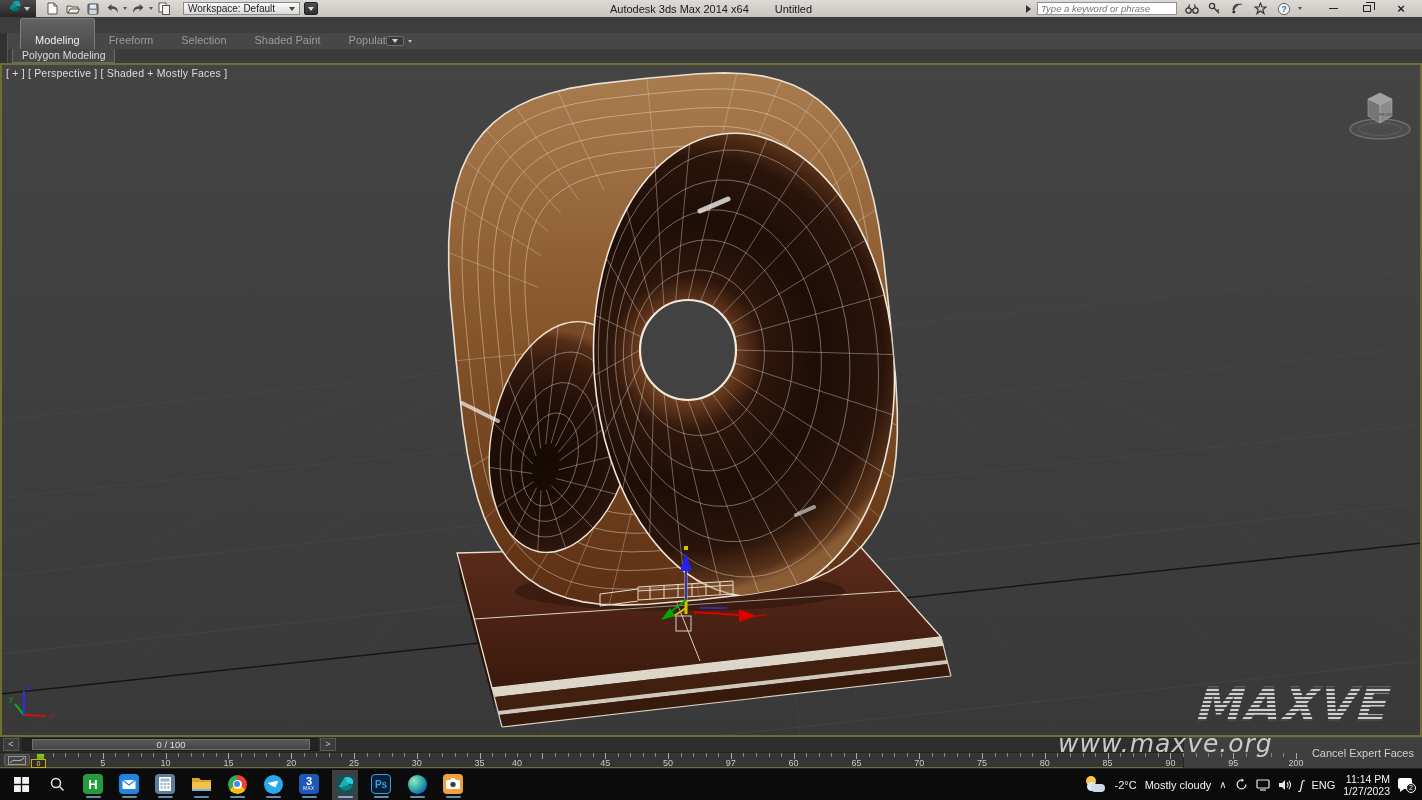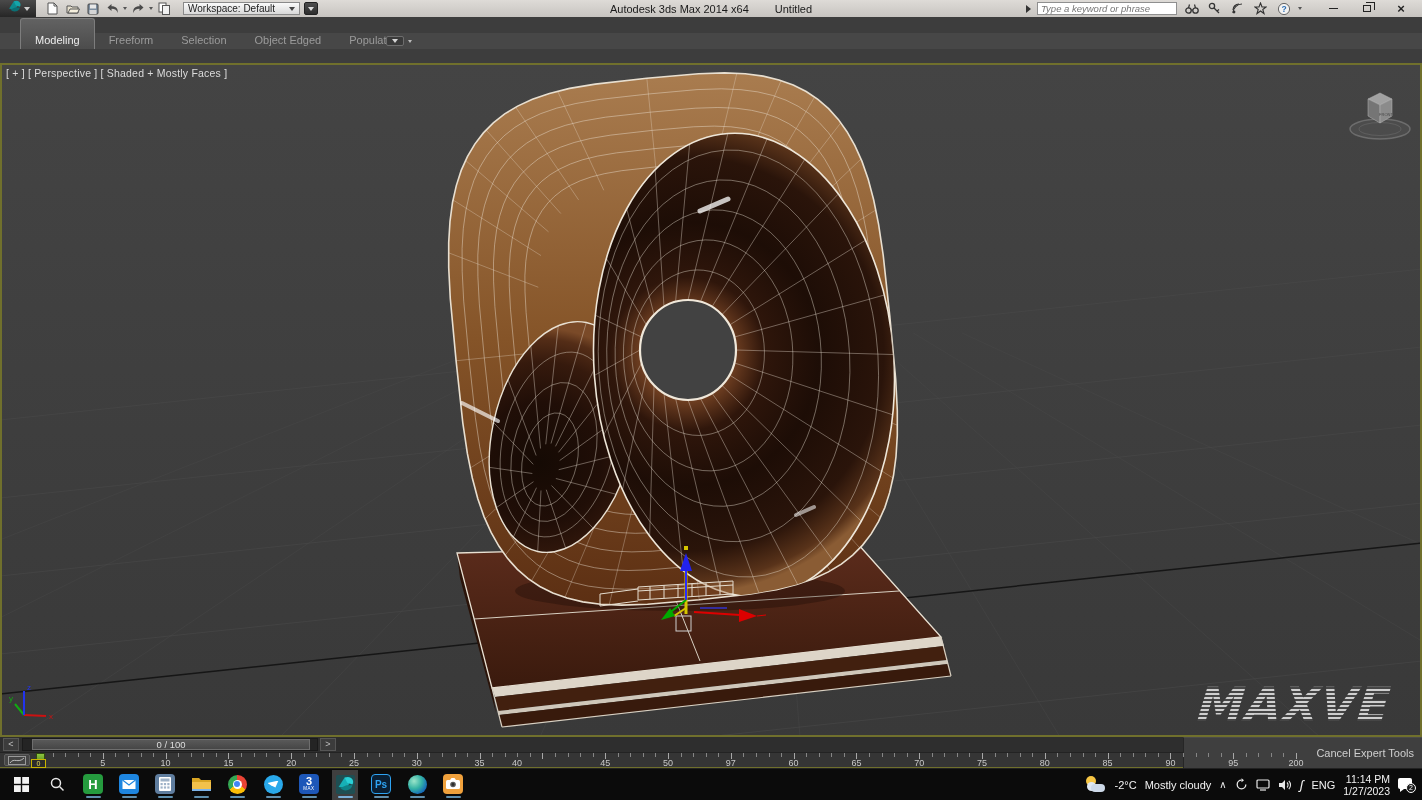--- a/index.html
+++ b/index.html
@@ -252,28 +252,32 @@
         <div class="wc wc-close">×</div>
       </div>
     </div>
   </div>
 
 
   <div class="ribbon-tabs" id="ribbon-tabs-strip">
       <div class="rtab active">Modeling</div>
       <div class="rtab">Freeform</div>
       <div class="rtab">Selection</div>
-      <div class="rtab">Object Edged</div>
+      <div class="rtab">Shaded Paint</div>
       <div class="rtab">Populate</div>
     </div>
   <div class="ribbon-min" style="position:absolute;left:360px;top:36px;">
     <span class="box">
         <i></i>
       </span>
     <span class="dd"></span>
+  </div>
+  <div class="panel-row">
+    <div class="grip"></div>
+    <div class="panel-tab">Polygon Modeling</div>
   </div>
 
   <div class="viewport">
     <svg id="vp-svg" width="1422" height="674" viewBox="0 0 1422 674">
       <defs>
         <linearGradient id="gBody" x1="0" y1="0" x2="0" y2="1">
           <stop offset="0" stop-color="#a97c4f"></stop>
             <stop offset=".5" stop-color="#855428"></stop>
             <stop offset="1" stop-color="#5c2f13"></stop>
         </linearGradient>
@@ -472,29 +476,30 @@
         <polygon points="-12,-10 0,-4 0,14 -12,7" fill="#7e7e7e" stroke="#cdcdcd" stroke-width=".5"></polygon>
         <polygon points="0,-4 12,-10 12,7 0,14" fill="#989898" stroke="#cdcdcd" stroke-width=".5"></polygon>
         <text x="6" y="6.5" text-anchor="middle" font-size="4" fill="#4a4a4a">FRONT</text>
       </g>
     </svg>
 
     <div class="vp-label">[ + ] [ Perspective ] [ Shaded + Mostly Faces ]</div>
     <div class="maxve">MAXVE</div>
   </div>
   <div class="vp-frame"></div>
+  <div class="maxve-url">www.maxve.org</div>
 
   <div class="timerow">
     <div class="tbtn prev">&lt;</div>
     <div class="time-track">
       <div class="time-handle">0 / 100</div>
     </div>
     <div class="tbtn next">&gt;</div>
   </div>
-  <div class="expert-btn">Cancel Expert Tools</div>
+  <div class="expert-btn">Cancel Expert Faces</div>
   <div class="trackrow"></div>
   <div class="curve-btn" style="top:754px; position:absolute; z-index:31;">
     <svg width="18" height="9" viewBox="0 0 18 9">
         <rect x="0.5" y="0.5" width="17" height="8" fill="none" stroke="#9a9a9a"></rect>
         <path d="M2 7 C6 1 10 8 16 2" fill="none" stroke="#bbb" stroke-width="1"></path>
       </svg>
   </div>
   <div class="ruler-layer" id="ruler-layer">
       <div class="tick major" style="left:40.0px"></div>
       <div class="tick" style="left:52.6px"></div>

